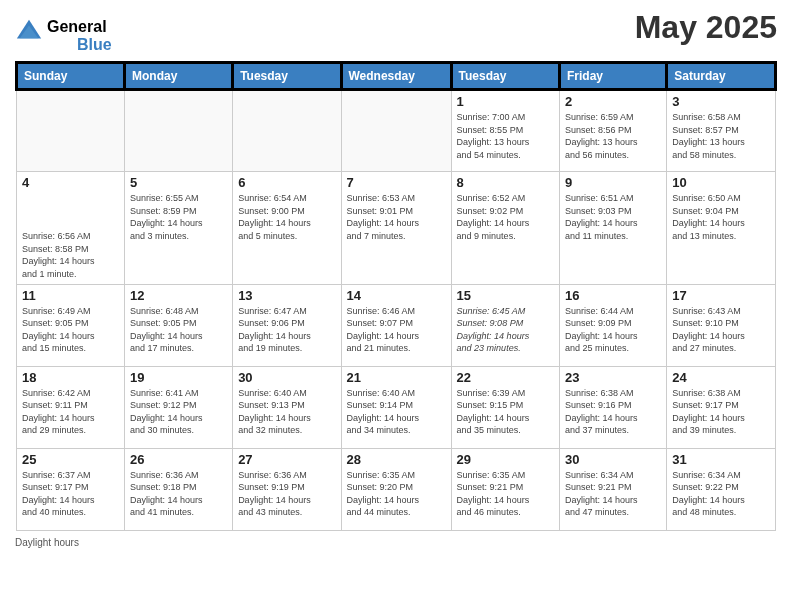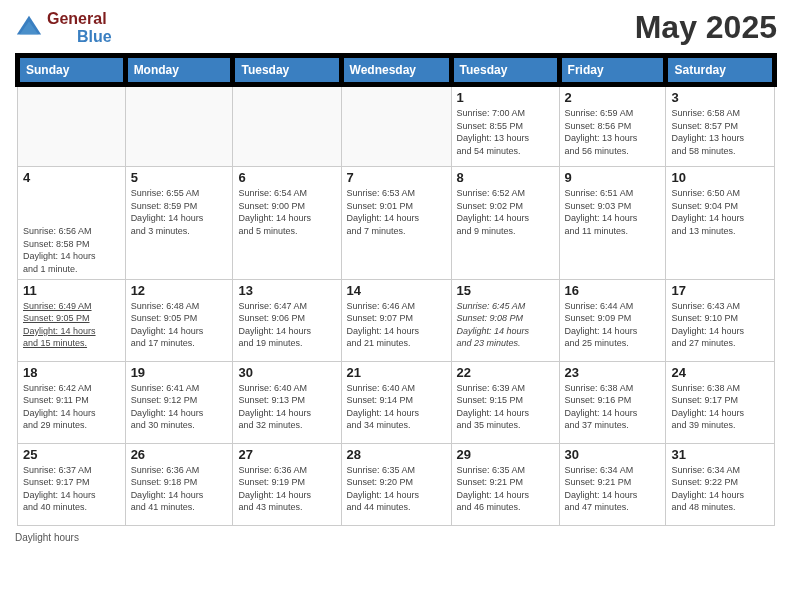--- a/index.html
+++ b/index.html
@@ -28,21 +28,22 @@
       gap: 4px;
     }
     .logo-text {
       display: flex;
       flex-direction: column;
       line-height: 1.1;
     }
     .logo-general {
       font-size: 16px;
       font-weight: bold;
-      color: #7f1d1d;
+      color: #000000;
+      margin-top: 8px;
     }
     .logo-blue {
       font-size: 16px;
       font-weight: bold;
       color: #3a7fc1;
       margin-left: 30px;
     }
     .logo-icon {
       width: 28px;
       height: 28px;
@@ -64,21 +65,21 @@
       width: 100%;
       border-collapse: collapse;
     }
     .calendar th {
       background: #3a7fc1;
       color: #fff;
       font-size: 12px;
       font-weight: bold;
       padding: 5px 6px;
       text-align: left;
-      border: 5px solid #000000;
+      border: 3px solid #000000;
     }
     .calendar td {
       border: 1px solid #ccc;
       vertical-align: top;
       padding: 3px 5px;
       font-size: 9.5px;
       color: #333;
       width: 113px;
       height: 82px;
       background: #fff;
@@ -213,21 +214,21 @@
             <span class="day-number">10</span>
             <div class="day-info" style="white-space: pre-line;">Sunrise: 6:50 AM
 Sunset: 9:04 PM
 Daylight: 14 hours
 and 13 minutes.</div>
           </td>
         </tr>
         <tr>
           <td>
             <span class="day-number">11</span>
-            <div class="day-info" style="white-space: pre-line; text-decoration: underline;">Sunrise: 6:49 AM
+            <div class="day-info" style="white-space: pre-line;">Sunrise: 6:49 AM
 Sunset: 9:05 PM
 Daylight: 14 hours
 and 15 minutes.</div>
           </td>
           <td>
             <span class="day-number">12</span>
             <div class="day-info" style="white-space: pre-line;">Sunrise: 6:48 AM
 Sunset: 9:05 PM
 Daylight: 14 hours
 and 17 minutes.</div>

